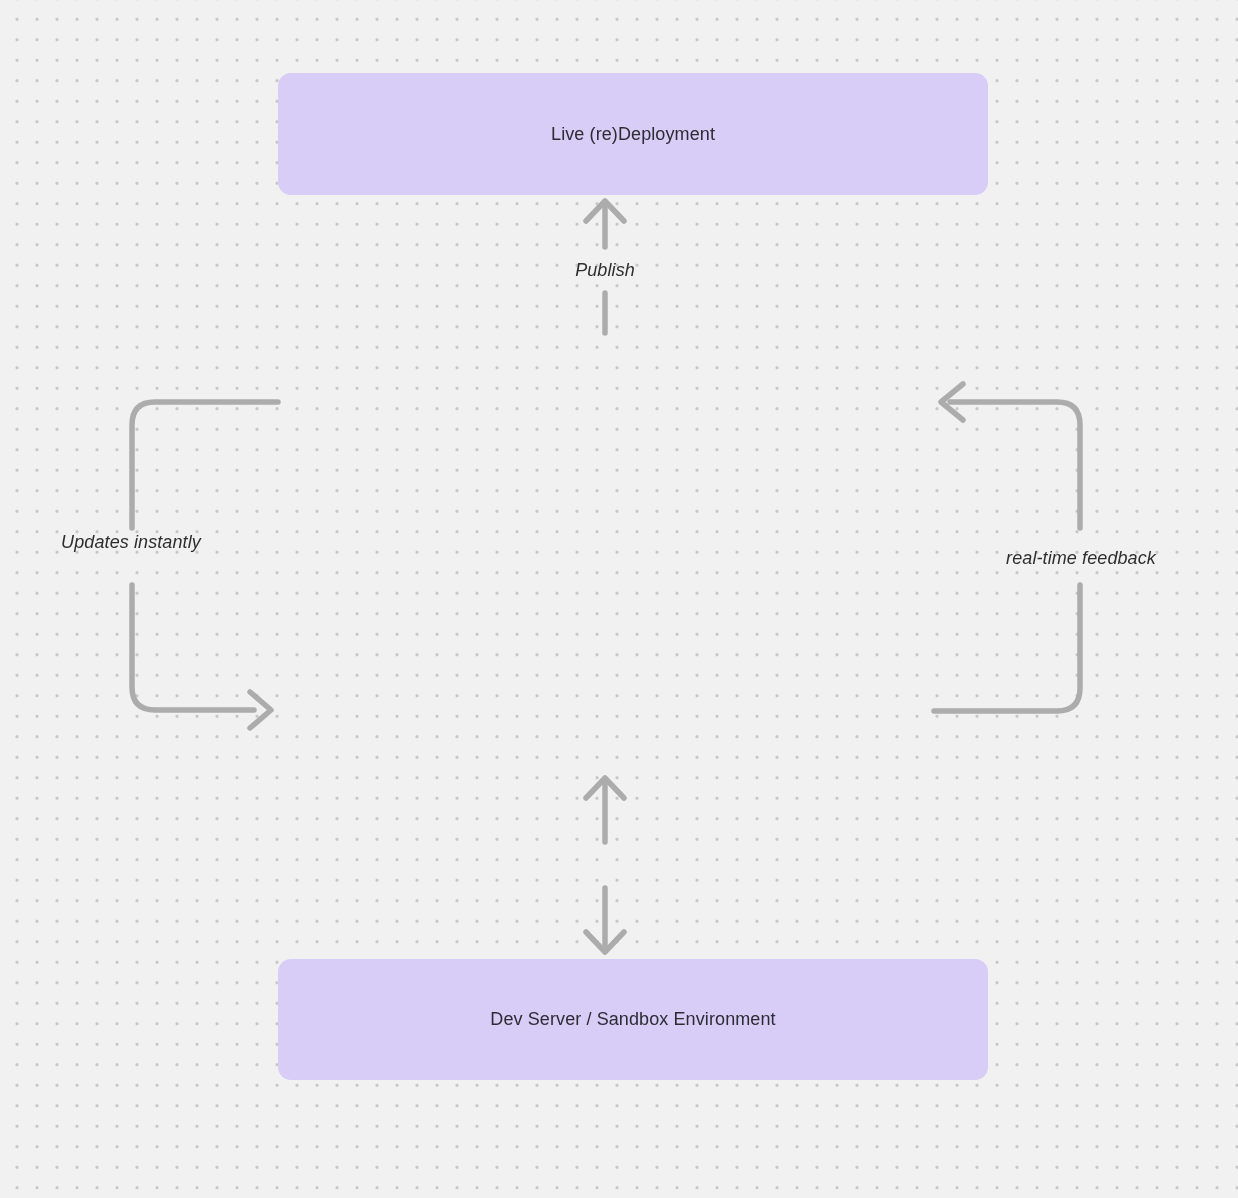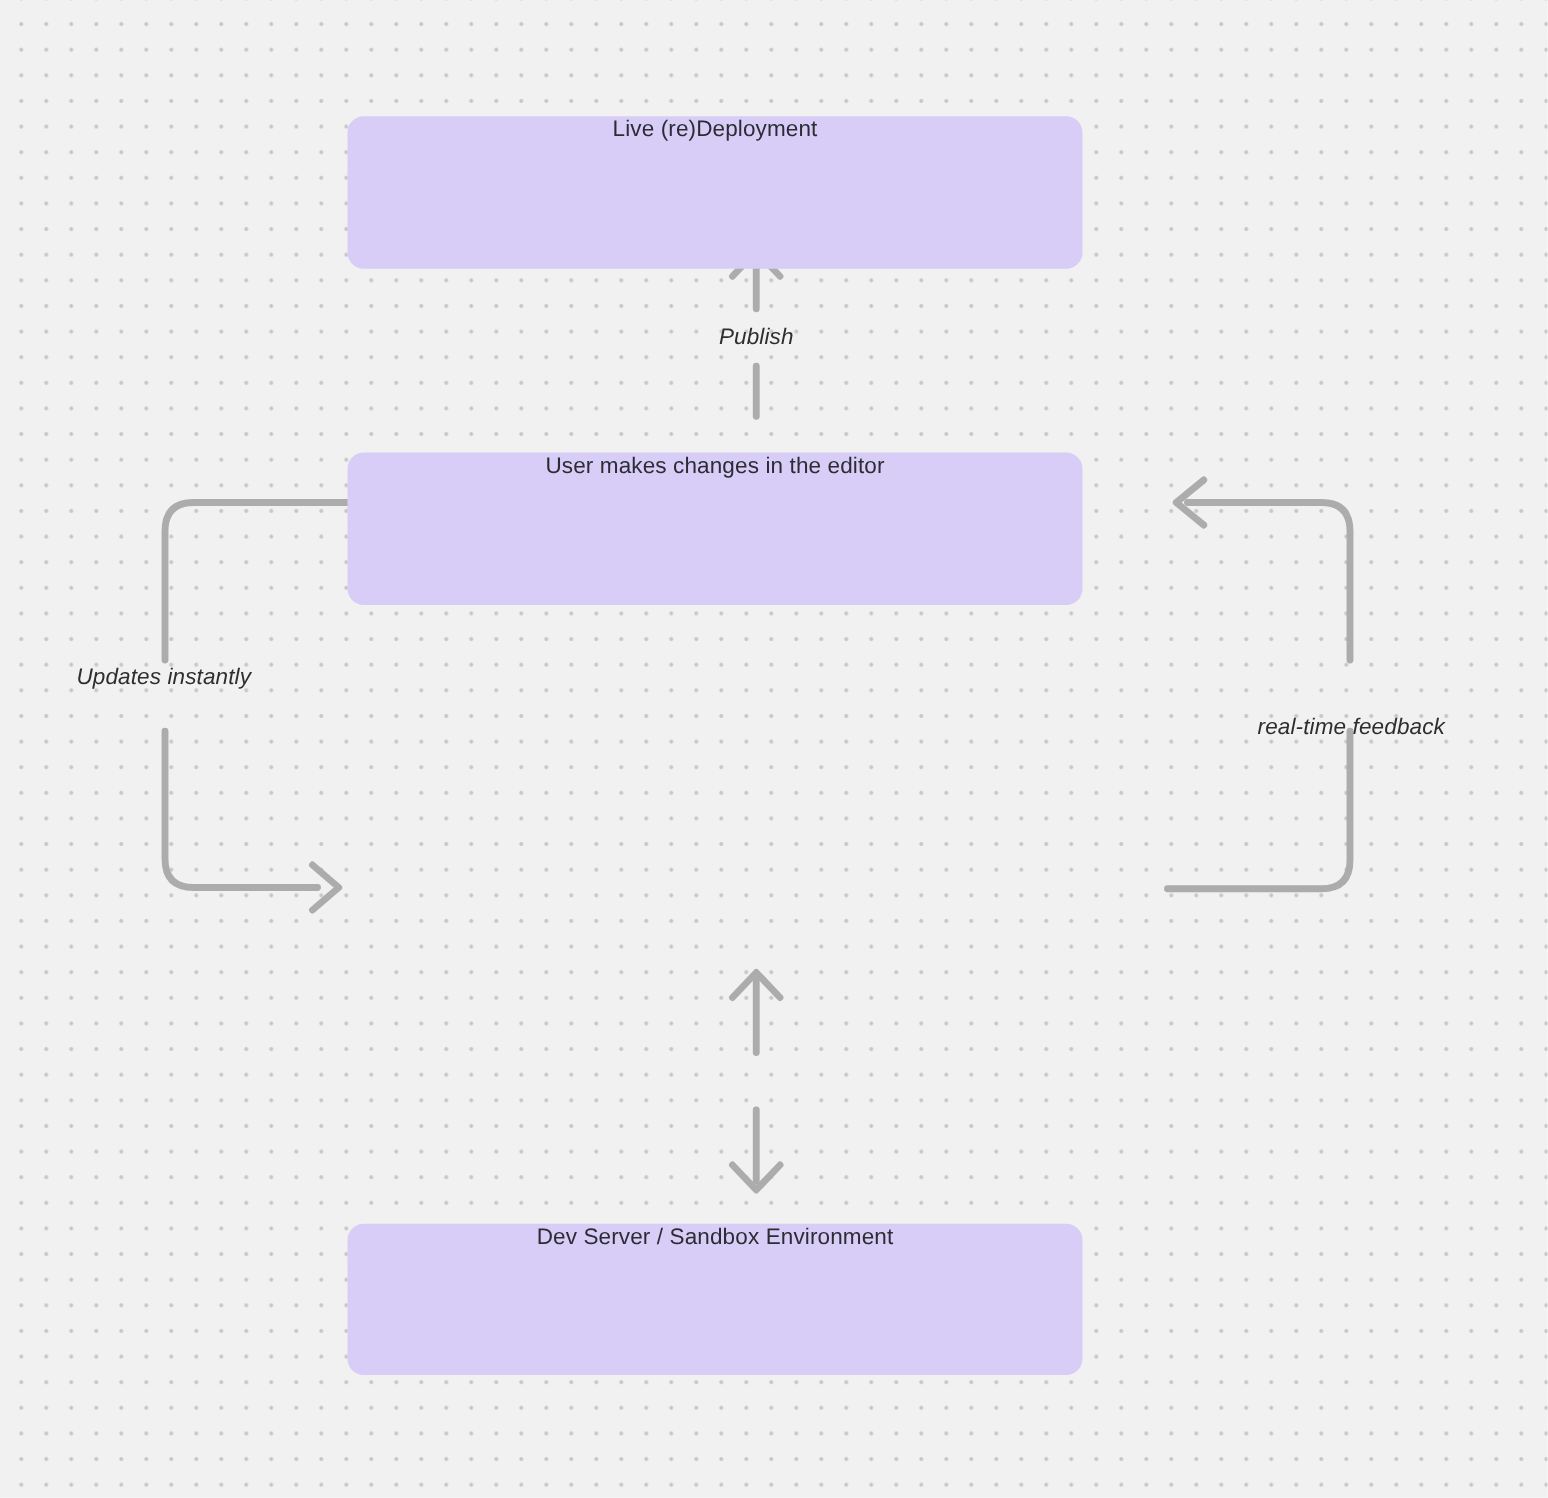--- a/index.html
+++ b/index.html
@@ -36,28 +36,27 @@
   .edges-svg path {
     stroke: var(--arrow);
     stroke-width: 5.5;
     fill: none;
     stroke-linecap: round;
     stroke-linejoin: round;
   }
   .node {
     position: absolute;
     left: 278px;
-    width: 588px;
+    width: 710px;
     height: 122px;
     background: var(--node-fill);
     border-radius: 13px;
     display: flex;
-    align-items: flex-start;
+    align-items: center;
     justify-content: center;
-    margin-top: 20px;
   }
   .node-label {
     font-size: 18px;
     color: var(--node-text);
     letter-spacing: 0.1px;
     white-space: nowrap;
   }
   .node-live      { top: 73px;  }
   .node-editor    { top: 342px; }
   .node-preview   { top: 650px; height: 121px; }
@@ -66,21 +65,21 @@
     position: absolute;
     transform: translate(-50%, -50%);
     font-size: 18px;
     color: var(--label-text);
     letter-spacing: 0.1px;
     white-space: nowrap;
     font-style: italic;
   }
   .label-publish  { left: 605px;  top: 270px; }
   .label-updates  { left: 131px;  top: 542px; }
-  .label-feedback { left: 1081px; top: 558px; margin-top: 24px; }
+  .label-feedback { left: 1081px; top: 558px; }
   .label-spunup   { left: 606px;  top: 866px; }
 </style>
 </head>
 <body>
 
 <div class="canvas">
 
   <svg class="edges-svg" viewBox="0 0 1238 1198" xmlns="http://www.w3.org/2000/svg">
 
     <path d="M586,221 L605,201 L624,221"></path>
@@ -98,23 +97,20 @@
     <path d="M586,798 L605,778 L624,798"></path>
     <path d="M605,784 L605,842"></path>
     <path d="M605,888 L605,945"></path>
     <path d="M586,932 L605,952 L624,932"></path>
   </svg>
 
   <div class="node node-live">
     <span class="node-label">Live (re)Deployment</span>
   </div>
 
-  <div class="node node-editor">
-    <span class="node-label">User makes changes in the editor</span>
-  </div>
 
 
   <div class="node node-devserver">
     <span class="node-label">Dev Server / Sandbox Environment</span>
   </div>
 
   <div class="edge-label label-publish">Publish</div>
   <div class="edge-label label-updates">Updates instantly</div>
   <div class="edge-label label-feedback">real-time feedback</div>
 

